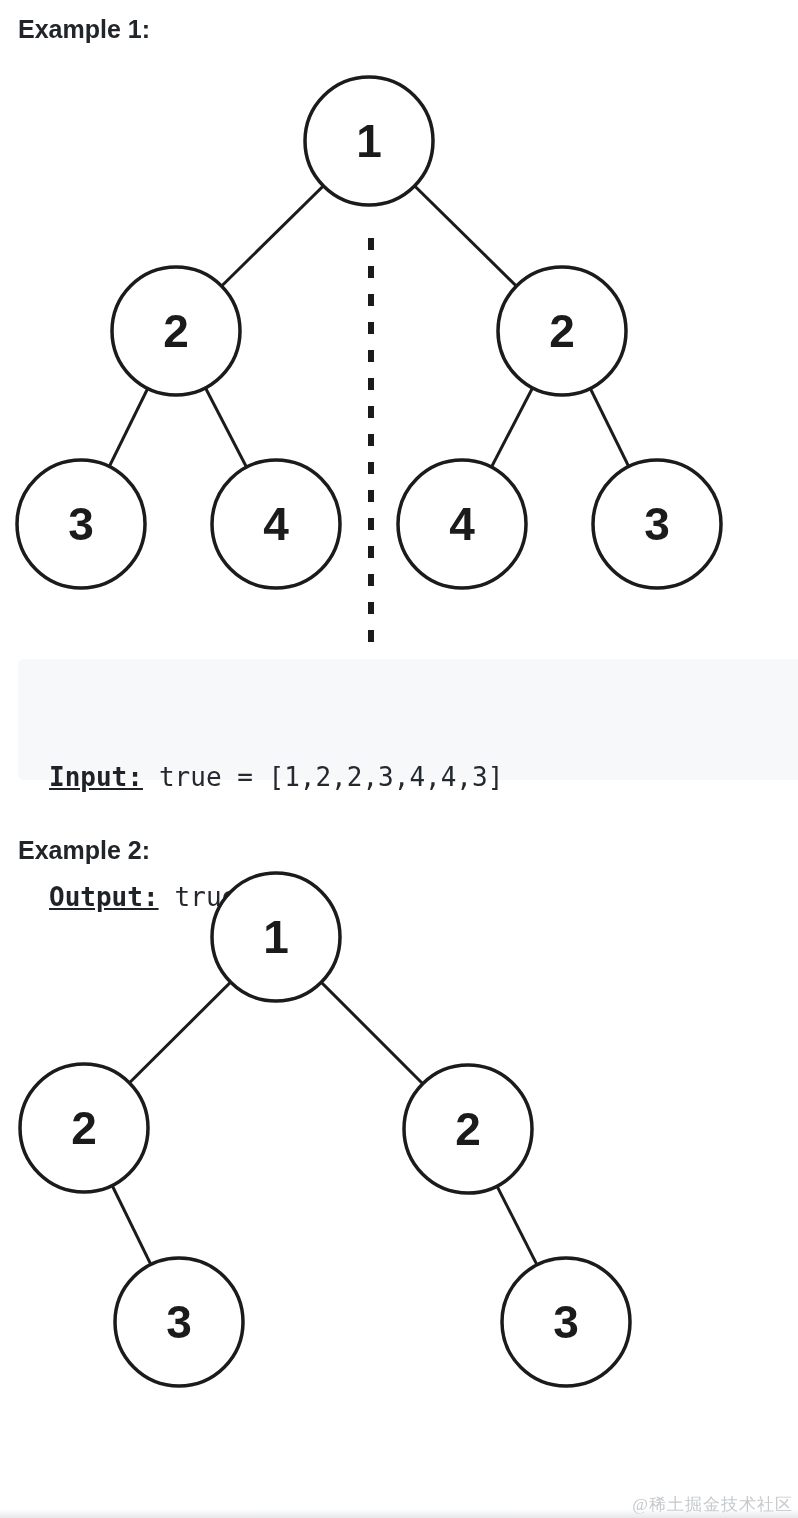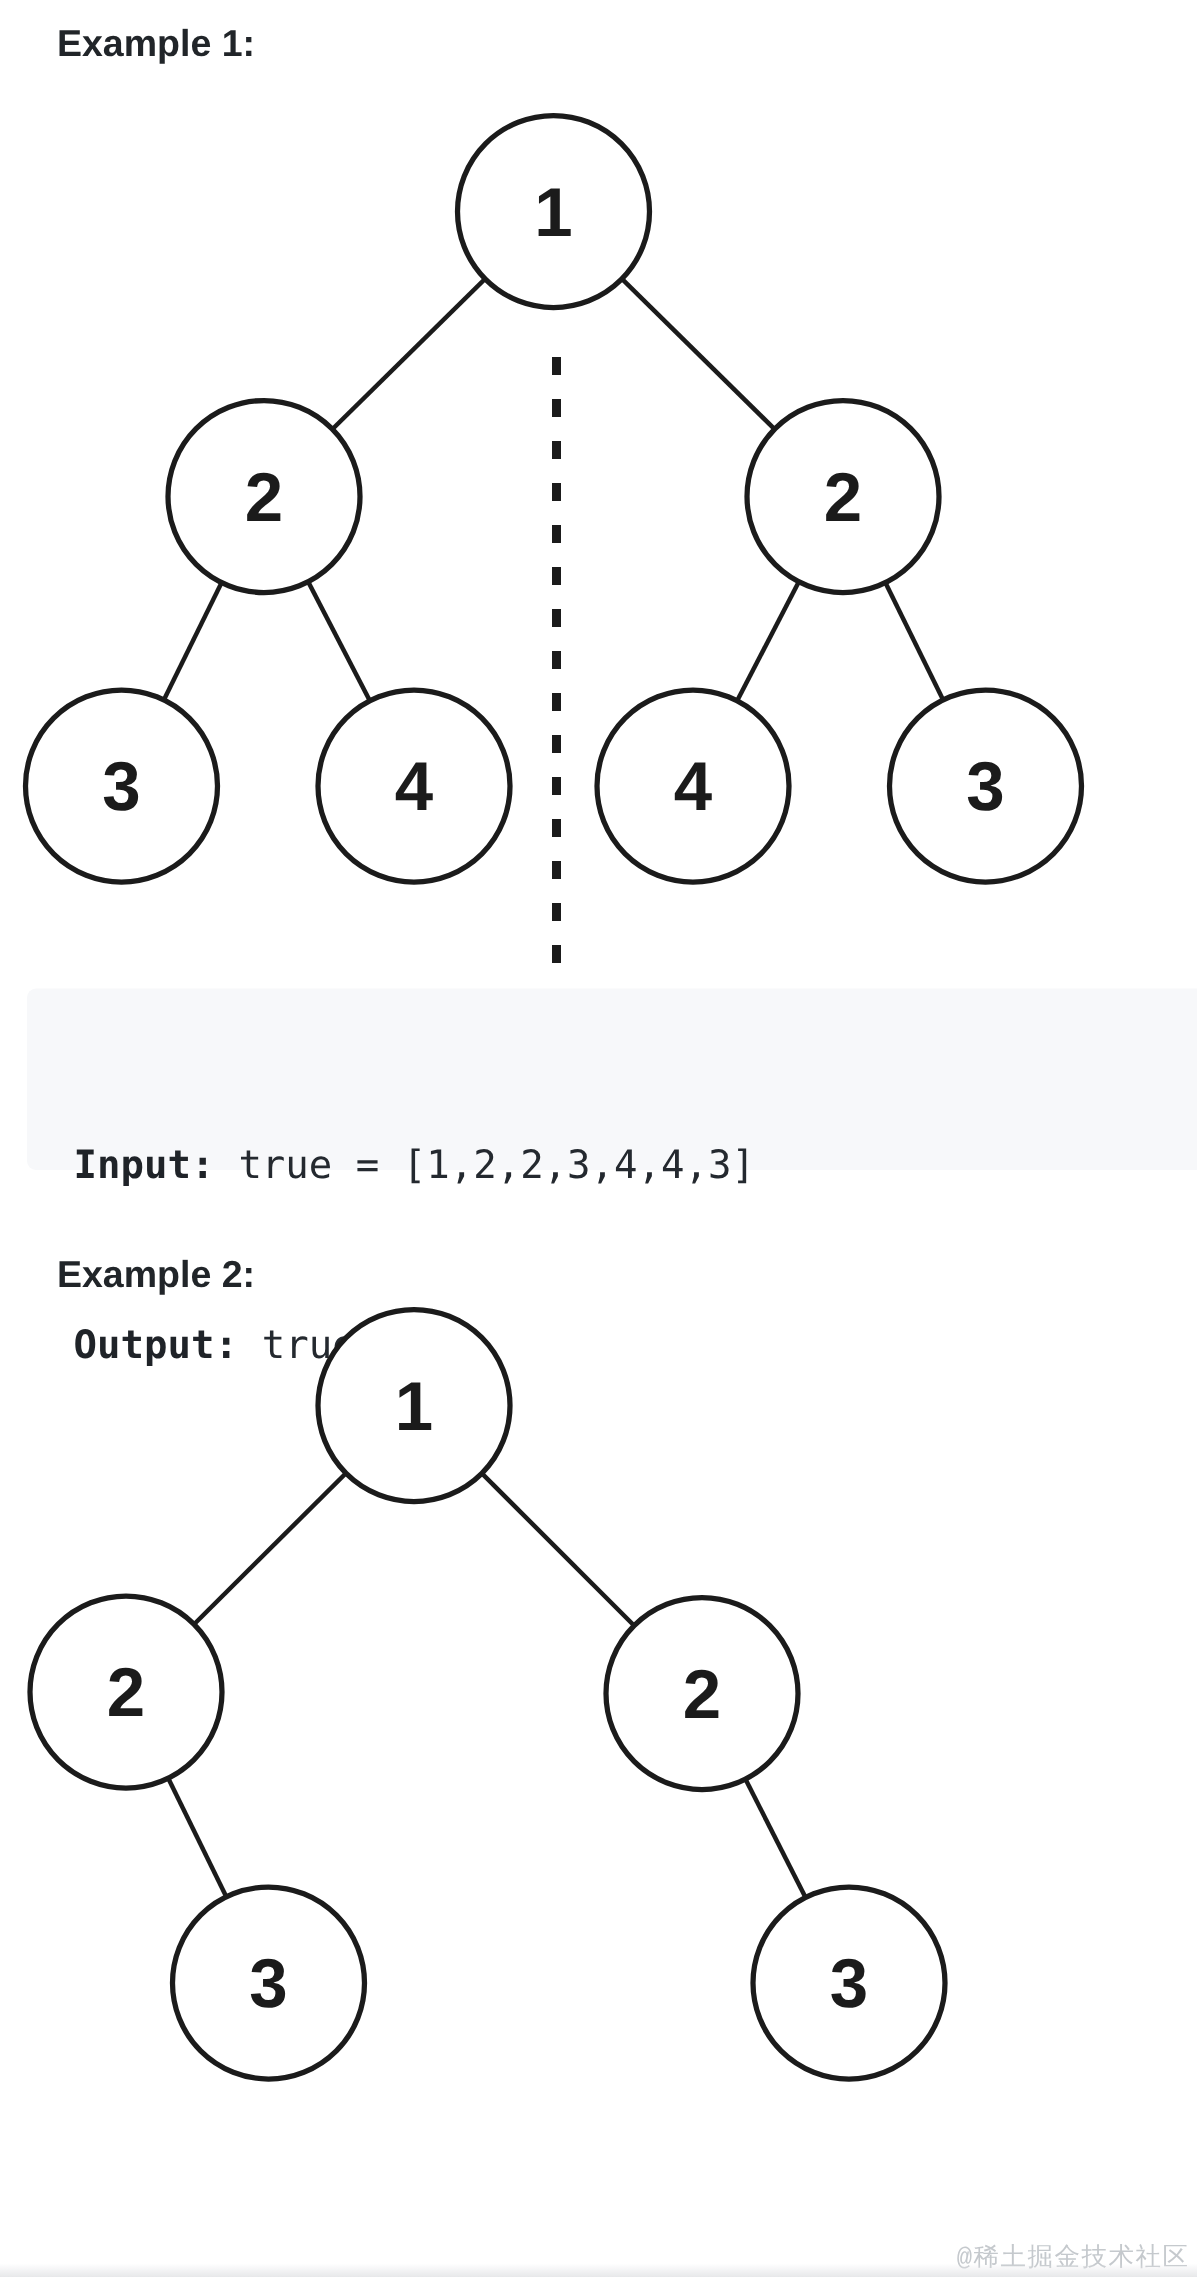--- a/index.html
+++ b/index.html
@@ -12,21 +12,20 @@
     overflow: hidden;
     font-family: "Liberation Sans", sans-serif;
   }
   .heading {
     position: absolute;
     left: 18px;
     font-size: 25px;
     font-weight: 700;
     color: #212529;
     line-height: 30px;
-    margin-left: 20px;
   }
   #heading1 { top: 14px; }
   #heading2 { top: 835px; }
   svg.tree { position: absolute; left: 0; display: block; }
   #tree1 { top: 60px; }
   #tree2 { top: 860px; }
   .node-label {
     font-family: "Liberation Sans", sans-serif;
     font-weight: 700;
     font-size: 46px;
@@ -39,29 +38,29 @@
     border-radius: 6px 0 0 6px;
     padding: 18px 0 0 31px;
     font-family: "DejaVu Sans Mono", "Liberation Mono", monospace;
     font-size: 26px;
     line-height: 40px;
     color: #24292f;
     white-space: pre;
   }
   #codeblock1 { top: 659px; height: 121px; }
   #codeblock2 { top: 1390px; height: 112px; }
-  .code-label { font-weight: 700; color: #1f2328; }
+  .code-label { font-weight: 700; color: #1f2328; text-decoration: underline; }
   .code-value { margin-left: 16px; }
   .watermark {
     position: absolute;
     top: 1493px;
     right: 5px;
     font-size: 17px;
     color: #c5c9cd;
-    font-family: Liberation Mono, monospace;
+    font-family: Liberation Serif, serif;
     letter-spacing: 1px;
   }
   .bottom-edge {
     position: absolute;
     left: 0; bottom: 0;
     width: 798px; height: 9px;
     background: linear-gradient(rgba(255,255,255,0), #e7e8ea);
   }
 </style>
 </head>

